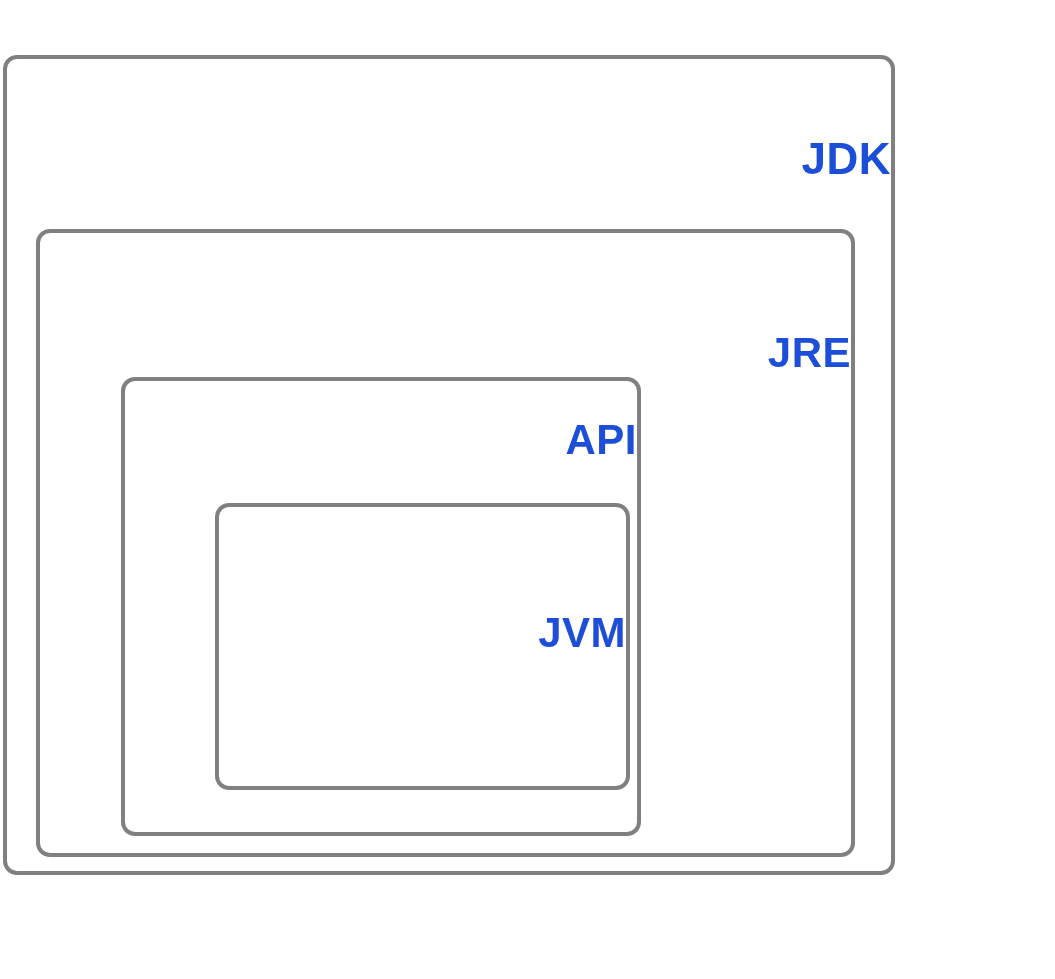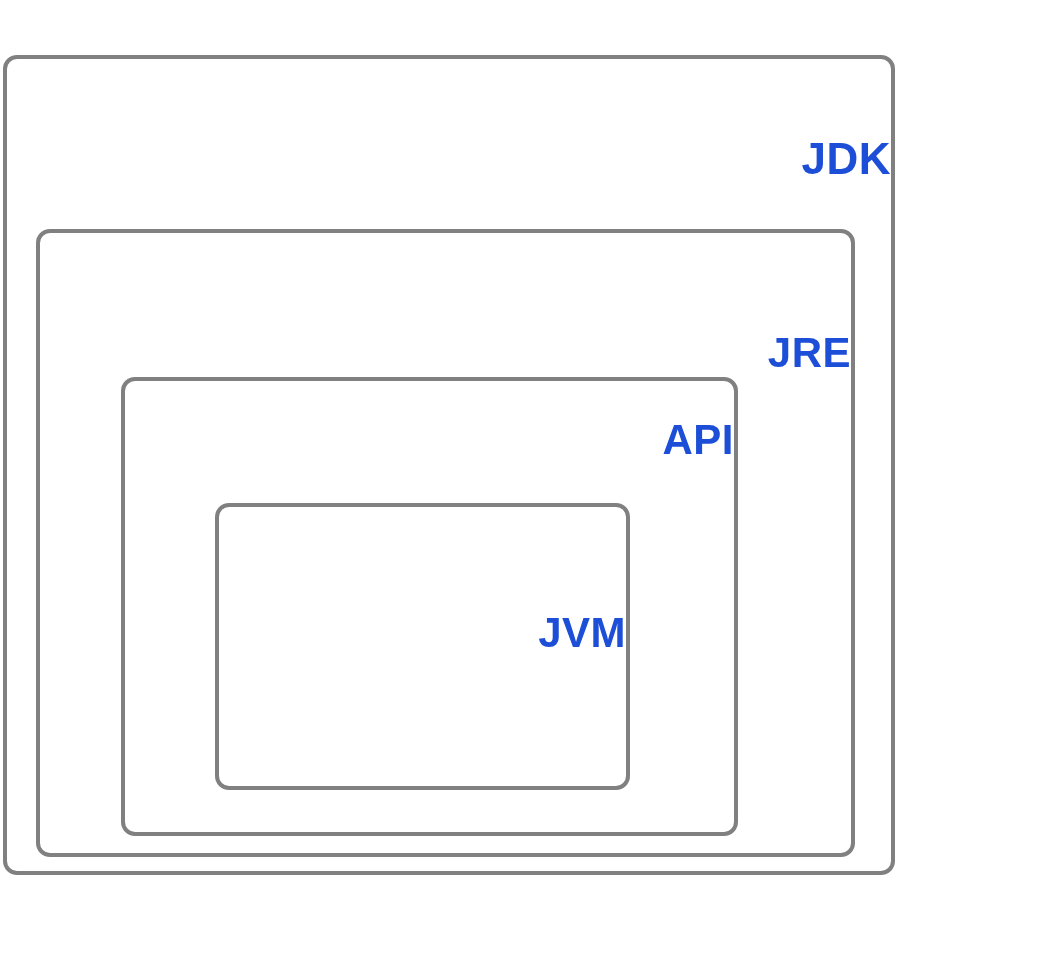--- a/index.html
+++ b/index.html
@@ -70,21 +70,21 @@
   #label-jre {
     top: 55px;
     font-size: 42px;
     margin-top: 44px;
   }
 
   
   #box-api {
     left: 81px;
     top: 144px;
-    width: 617px;
+    width: 520px;
     height: 459px;
     z-index: 3;
   }
   #label-api {
     top: 38px;
     font-size: 42px;
   }
 
   
   #box-jvm {

